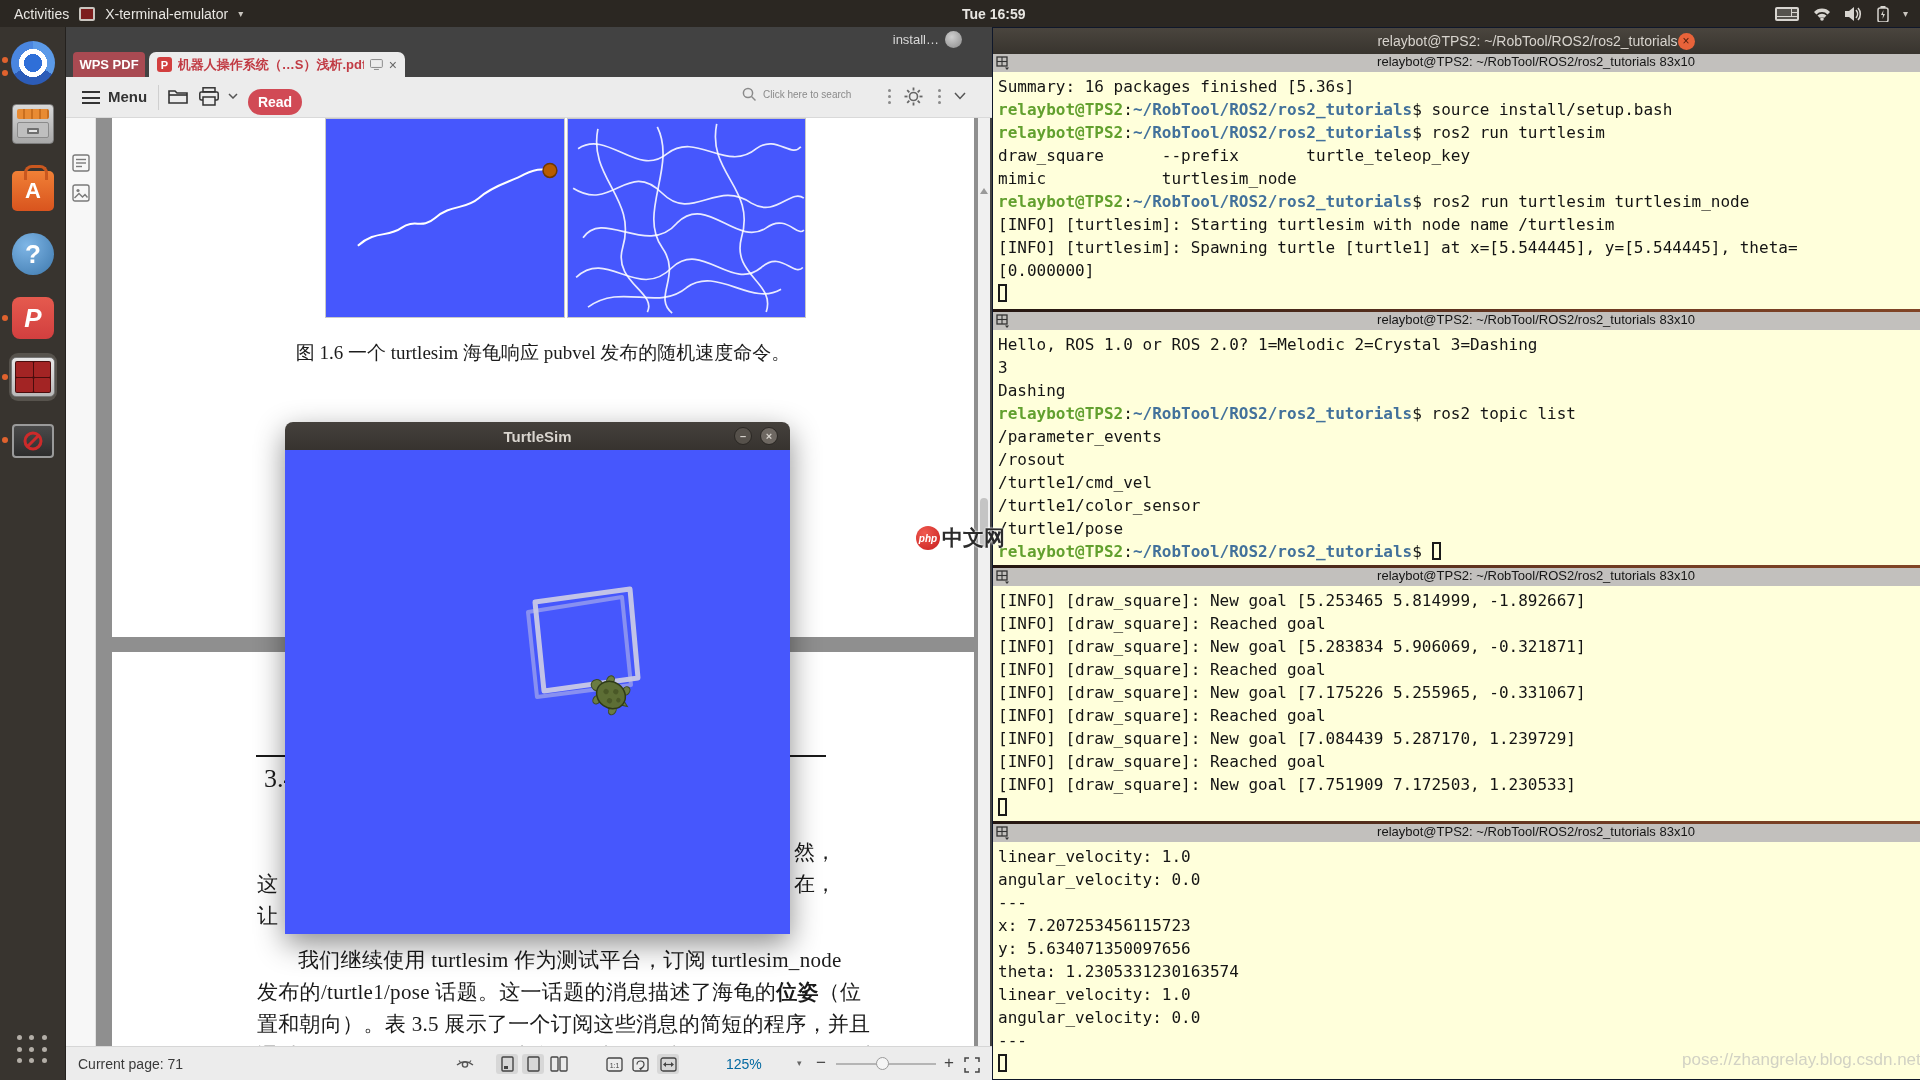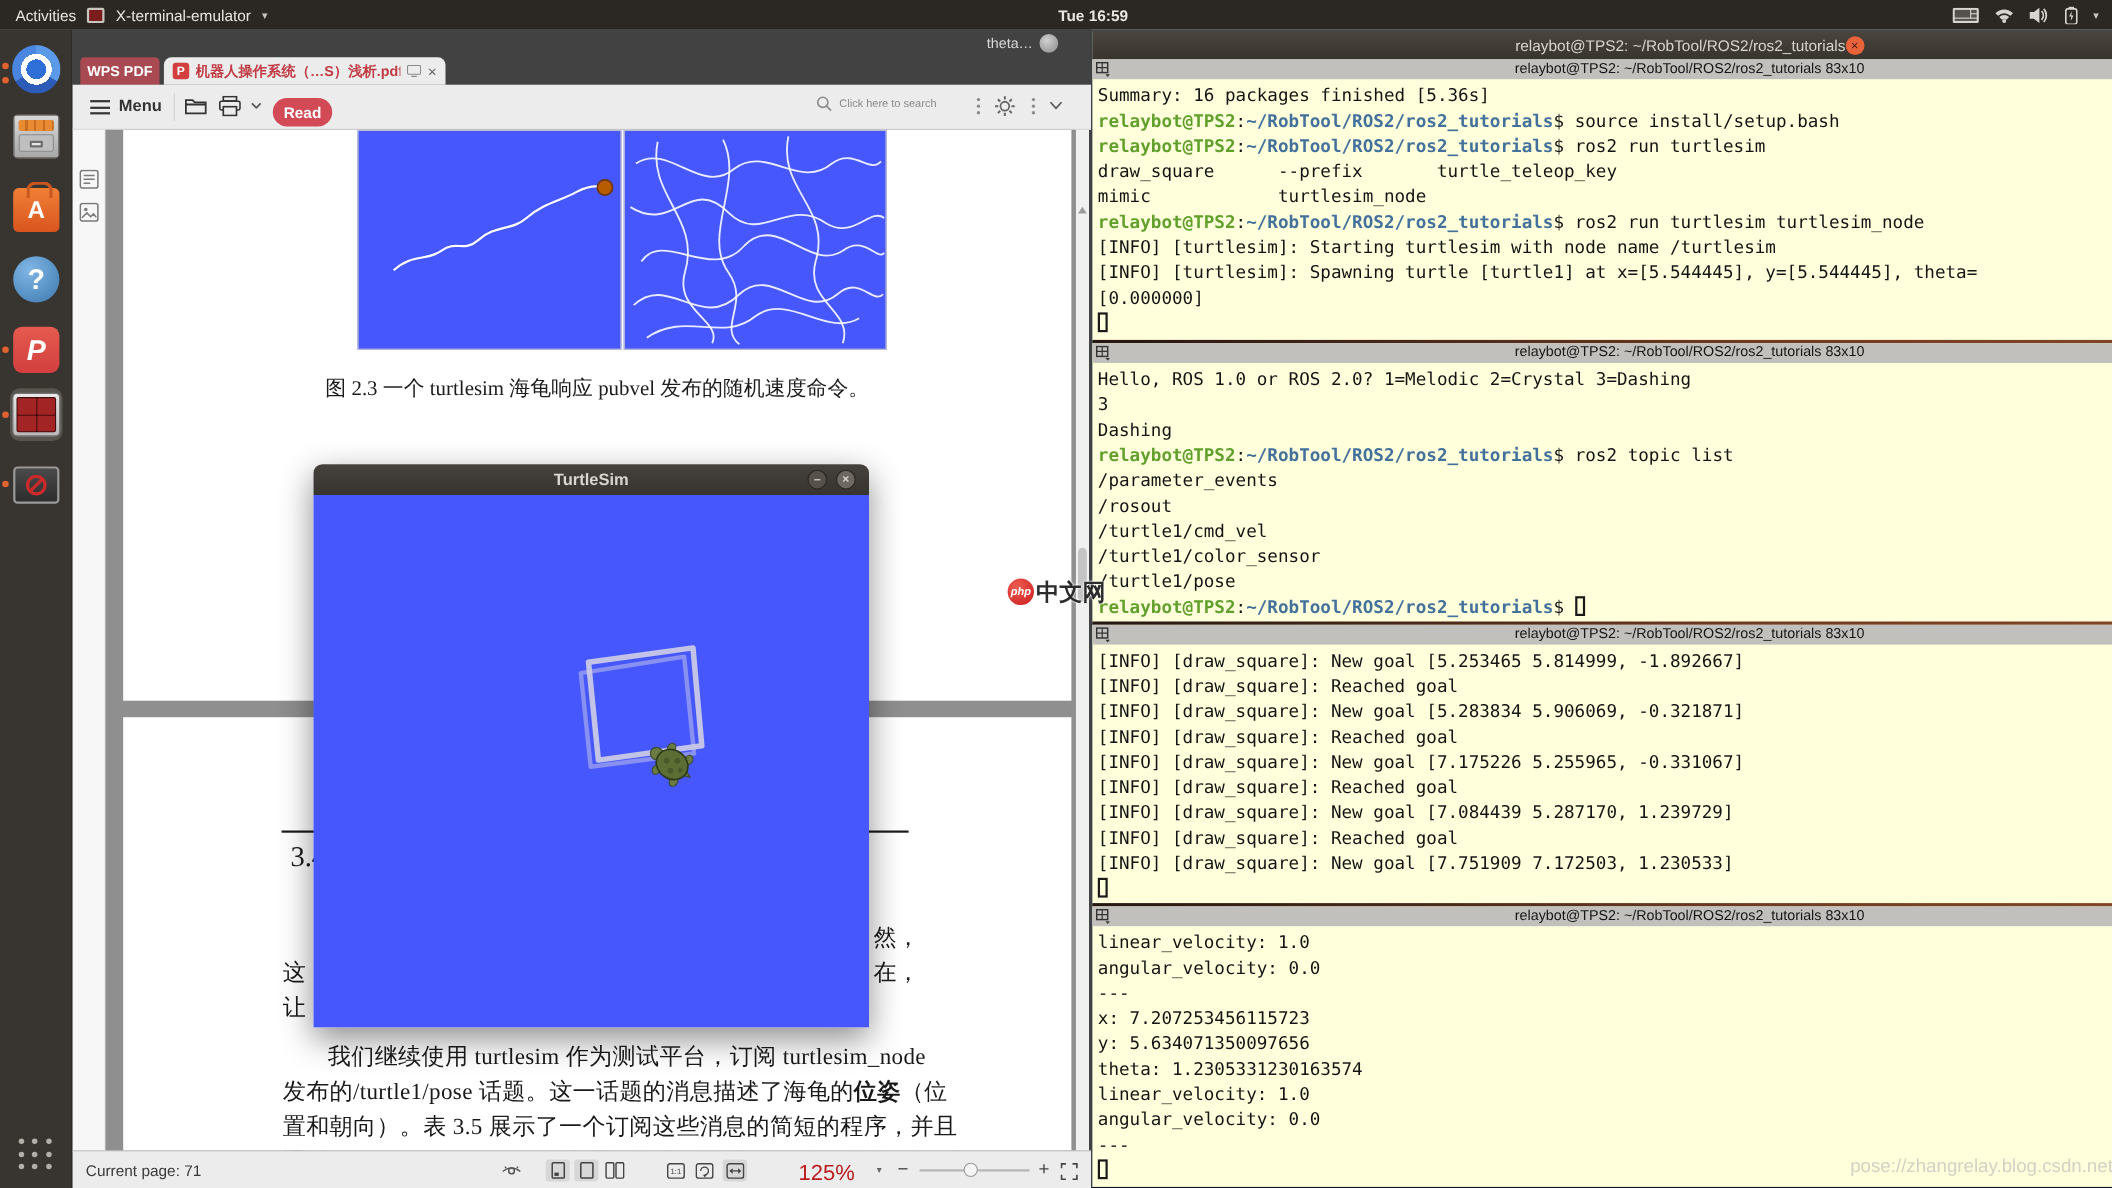--- a/index.html
+++ b/index.html
@@ -73,21 +73,21 @@
   #fig-caption { position:absolute; left:0; top:222px; width:100%; text-align:center; font-family:"Liberation Serif",serif; font-size:19px; color:#1c1c1c; }
   .serif { font-family:"Liberation Serif",serif; color:#1a1a1a; }
   #rule2 { position:absolute; left:144px; top:103px; width:570px; height:2px; background:#1a1a1a; }
   #heading2 { position:absolute; left:152px; top:112px; font-size:26px; }
   .frag { position:absolute; font-size:21px; }
   .pline { position:absolute; left:145px; font-size:21px; white-space:nowrap; letter-spacing:.3px; }
   #wps-statusbar { position:absolute; left:0; top:1019px; width:926px; height:34px; background:#ececec; border-top:1px solid #d6d6d6; }
   #cur-page { position:absolute; left:12px; top:9px; font-size:14px; color:#3a3a3a; }
   .sb-icon { position:absolute; top:7px; width:22px; height:20px; display:flex; align-items:center; justify-content:center; border-radius:3px; }
   .sb-icon.pressed { background:#d7d7d7; }
-  #zoom-label { position:absolute; left:660px; top:9px; font-size:20px; color:#b91c1c; }
+  #zoom-label { position:absolute; left:660px; top:9px; font-size:14px; color:#0369a1; }
   #zoom-caret { position:absolute; left:731px; top:11px; font-size:9px; color:#666; }
   #zoom-minus { position:absolute; left:750px; top:6px; font-size:17px; color:#444; }
   #zoom-track { position:absolute; left:770px; top:16px; width:100px; height:2px; background:#b5b5b5; }
   #zoom-thumb { position:absolute; left:40px; top:-6px; width:13px; height:13px; border-radius:50%; background:#f5f5f5; border:1px solid #9a9a9a; }
   #zoom-plus { position:absolute; left:878px; top:6px; font-size:17px; color:#444; }
 
   
   #turtlesim { left:285px; top:422px; width:505px; height:512px; border-radius:8px 8px 0 0; box-shadow:0 10px 30px rgba(0,0,0,.45); }
   #ts-titlebar { position:absolute; left:0; top:0; width:100%; height:28px; background:linear-gradient(#45413c,#37332f); border-radius:8px 8px 0 0; display:flex; align-items:center; justify-content:center; color:#d9d5cf; font-size:15px; font-weight:bold; }
   .ts-btn { position:absolute; top:5px; width:18px; height:18px; border-radius:50%; background:#56514b; border:1px solid #2a2723; color:#d8d4ce; font-size:11px; display:flex; align-items:center; justify-content:center; }
@@ -218,21 +218,21 @@
     <div id="wps-tab">
       <span class="pdficon">P</span>
       <span class="tab-title">机器人操作系统（…S）浅析.pdf</span>
       <svg width="13" height="11" viewBox="0 0 13 11">
           <rect x="0.5" y="0.5" width="12" height="8" rx="1" fill="none" stroke="#8a8a8a"></rect>
           <line x1="4" y1="10.5" x2="9" y2="10.5" stroke="#8a8a8a"></line>
         </svg>
       <span class="tab-x">×</span>
     </div>
     <div id="wps-account">
-      <span>theta…</span>
+      <span>install…</span>
       <span class="avatar"></span>
     </div>
   </div>
 
   <div id="wps-toolbar">
     <span class="hamb"></span>
     <span id="menu-label">Menu</span>
     <span class="tool-sep"></span>
     <svg class="tb-icon" style="left:102px;" width="21" height="18" viewBox="0 0 21 18">
         <path d="M1 4 h6 l2 2 h10 v10 h-18 z" fill="none" stroke="#333" stroke-width="1.6"></path>
@@ -307,21 +307,21 @@
           <path d="M10 30 C 40 10, 70 60, 100 35 C 130 12, 160 55, 190 30 C 210 15, 225 40, 235 28"></path>
           <path d="M5 70 C 45 95, 60 40, 95 75 C 125 105, 150 60, 185 85 C 210 100, 225 70, 238 80"></path>
           <path d="M15 120 C 35 90, 80 140, 110 105 C 140 75, 170 130, 200 110 C 220 95, 232 120, 238 112"></path>
           <path d="M8 160 C 40 130, 70 185, 105 150 C 135 122, 165 175, 195 150 C 215 132, 228 160, 237 150"></path>
           <path d="M20 190 C 55 165, 90 195, 120 170 C 150 148, 185 190, 215 172"></path>
           <path d="M30 10 C 20 60, 70 80, 55 130 C 45 165, 90 175, 80 195"></path>
           <path d="M150 5 C 140 55, 190 70, 175 120 C 165 158, 210 165, 200 195"></path>
           <path d="M90 8 C 110 48, 70 95, 95 130 C 115 158, 85 180, 105 196"></path>
         </g>
       </svg>
-      <div id="fig-caption">图 2.3 一个 turtlesim 海龟响应 pubvel 发布的随机速度命令。</div>
+      <div id="fig-caption">图 1.6 一个 turtlesim 海龟响应 pubvel 发布的随机速度命令。</div>
     </div>
     <div class="page" id="page2">
       <div id="rule2"></div>
       <div id="heading2" class="serif">3.4</div>
       <span class="frag serif" style="left:682px; top:186px;">然，</span>
       <span class="frag serif" style="left:145px; top:218px;">这</span>
       <span class="frag serif" style="left:682px; top:218px;">在，</span>
       <span class="frag serif" style="left:145px; top:250px;">让</span>
       <div class="pline serif" style="left:186px; top:294px;">我们继续使用 turtlesim 作为测试平台，订阅 turtlesim_node</div>
       <div class="pline serif" style="top:326px;"><span>发布的/turtle1/pose 话题。这一话题的消息描述了海龟的</span><b>位姿</b><span>（位</span></div>

